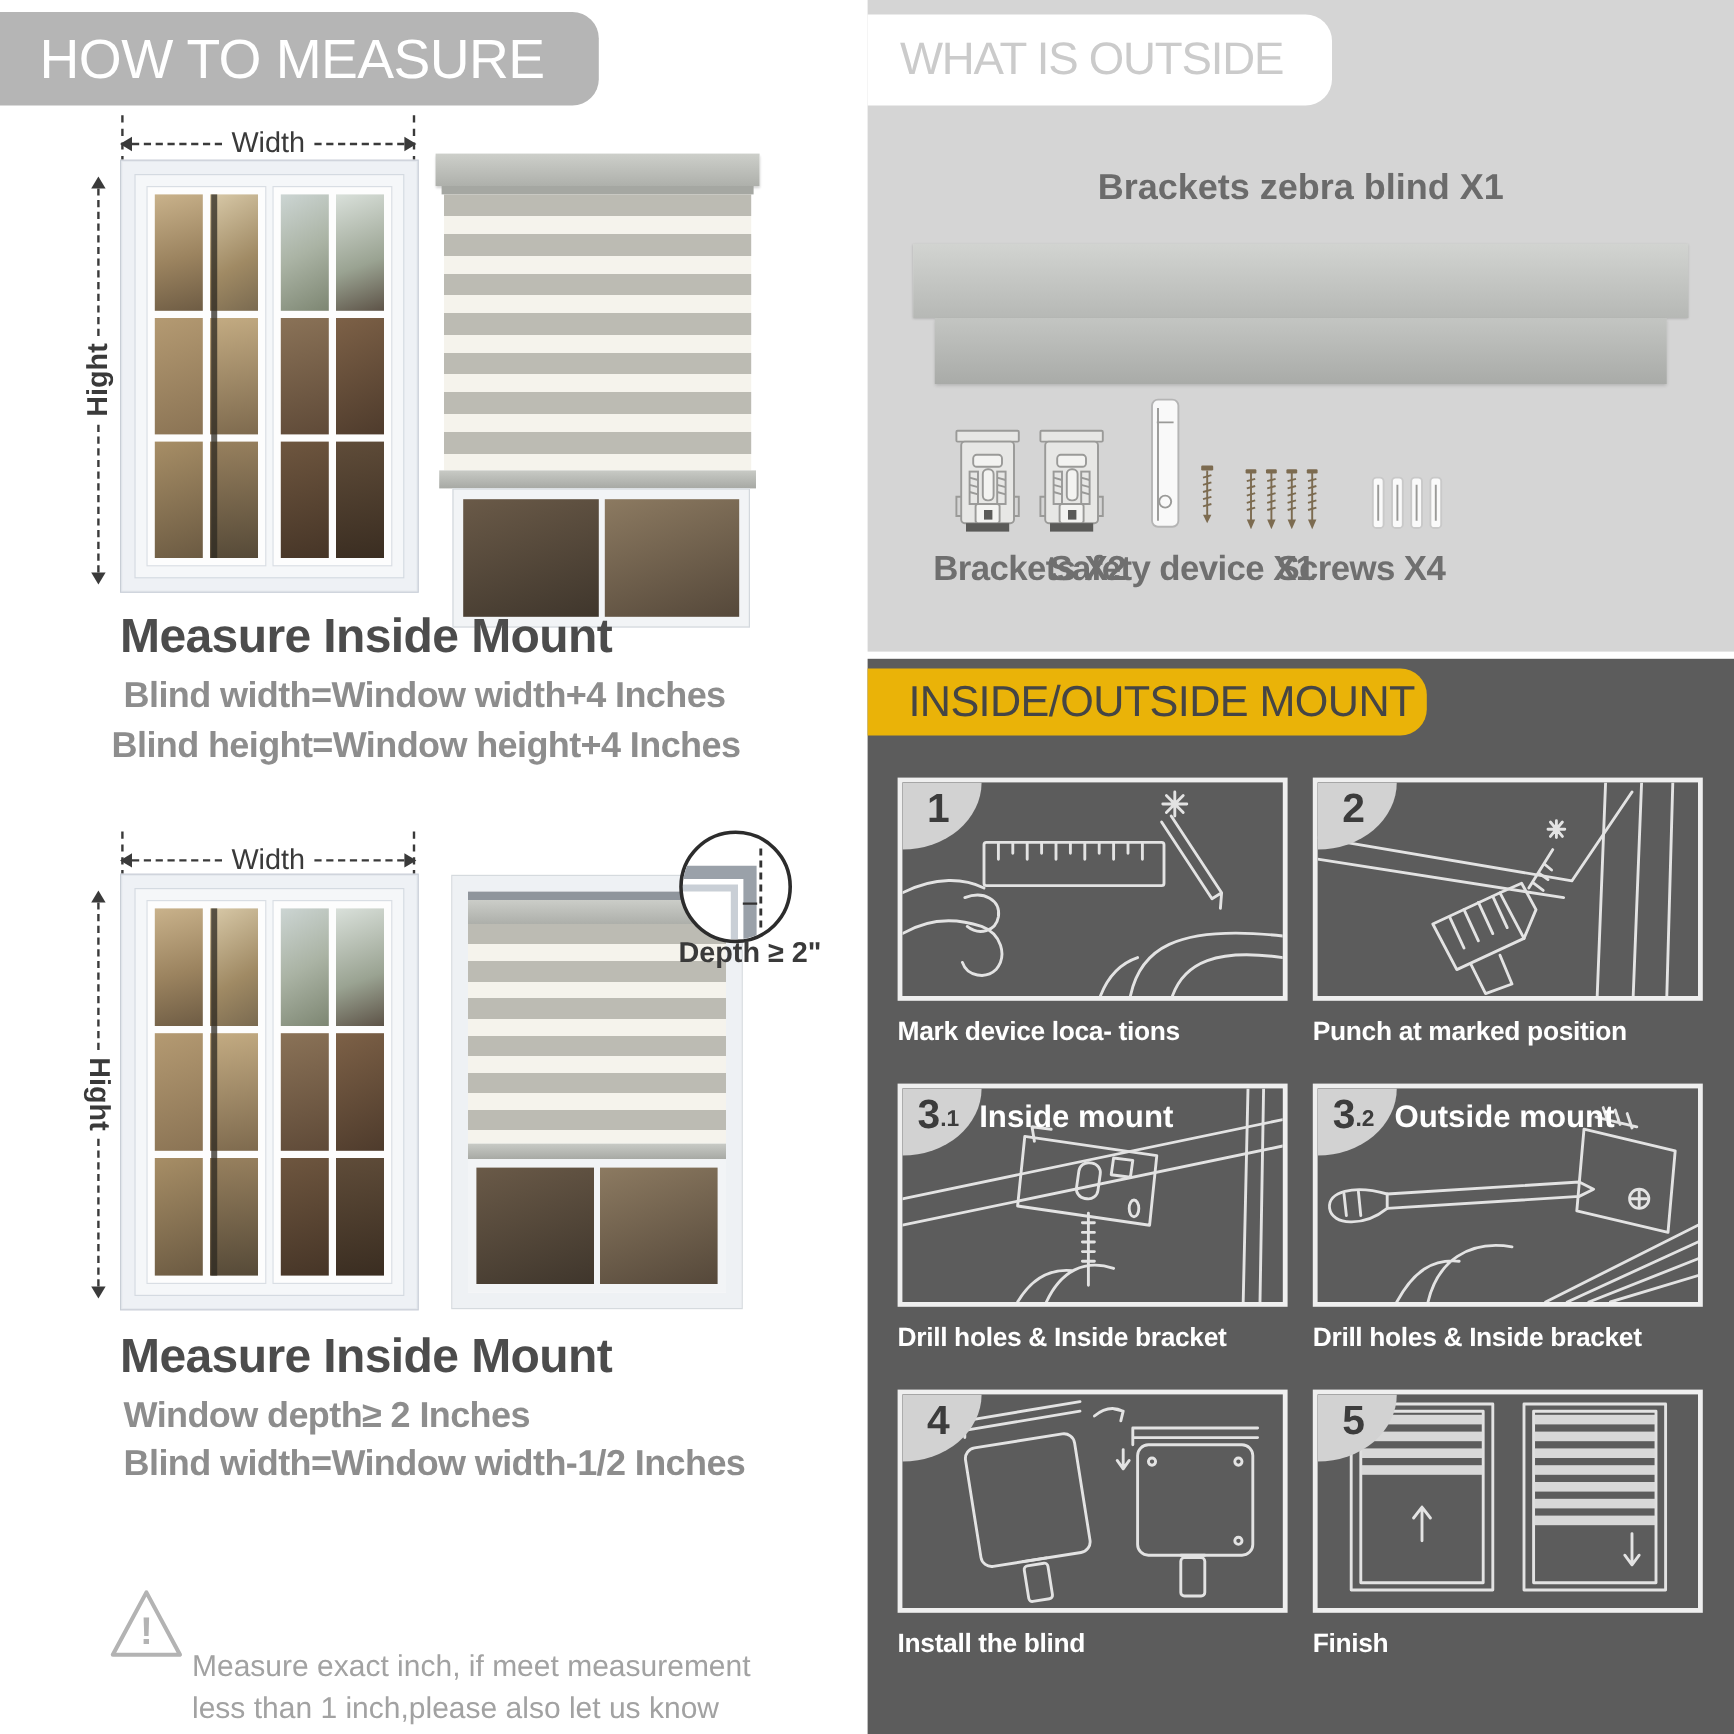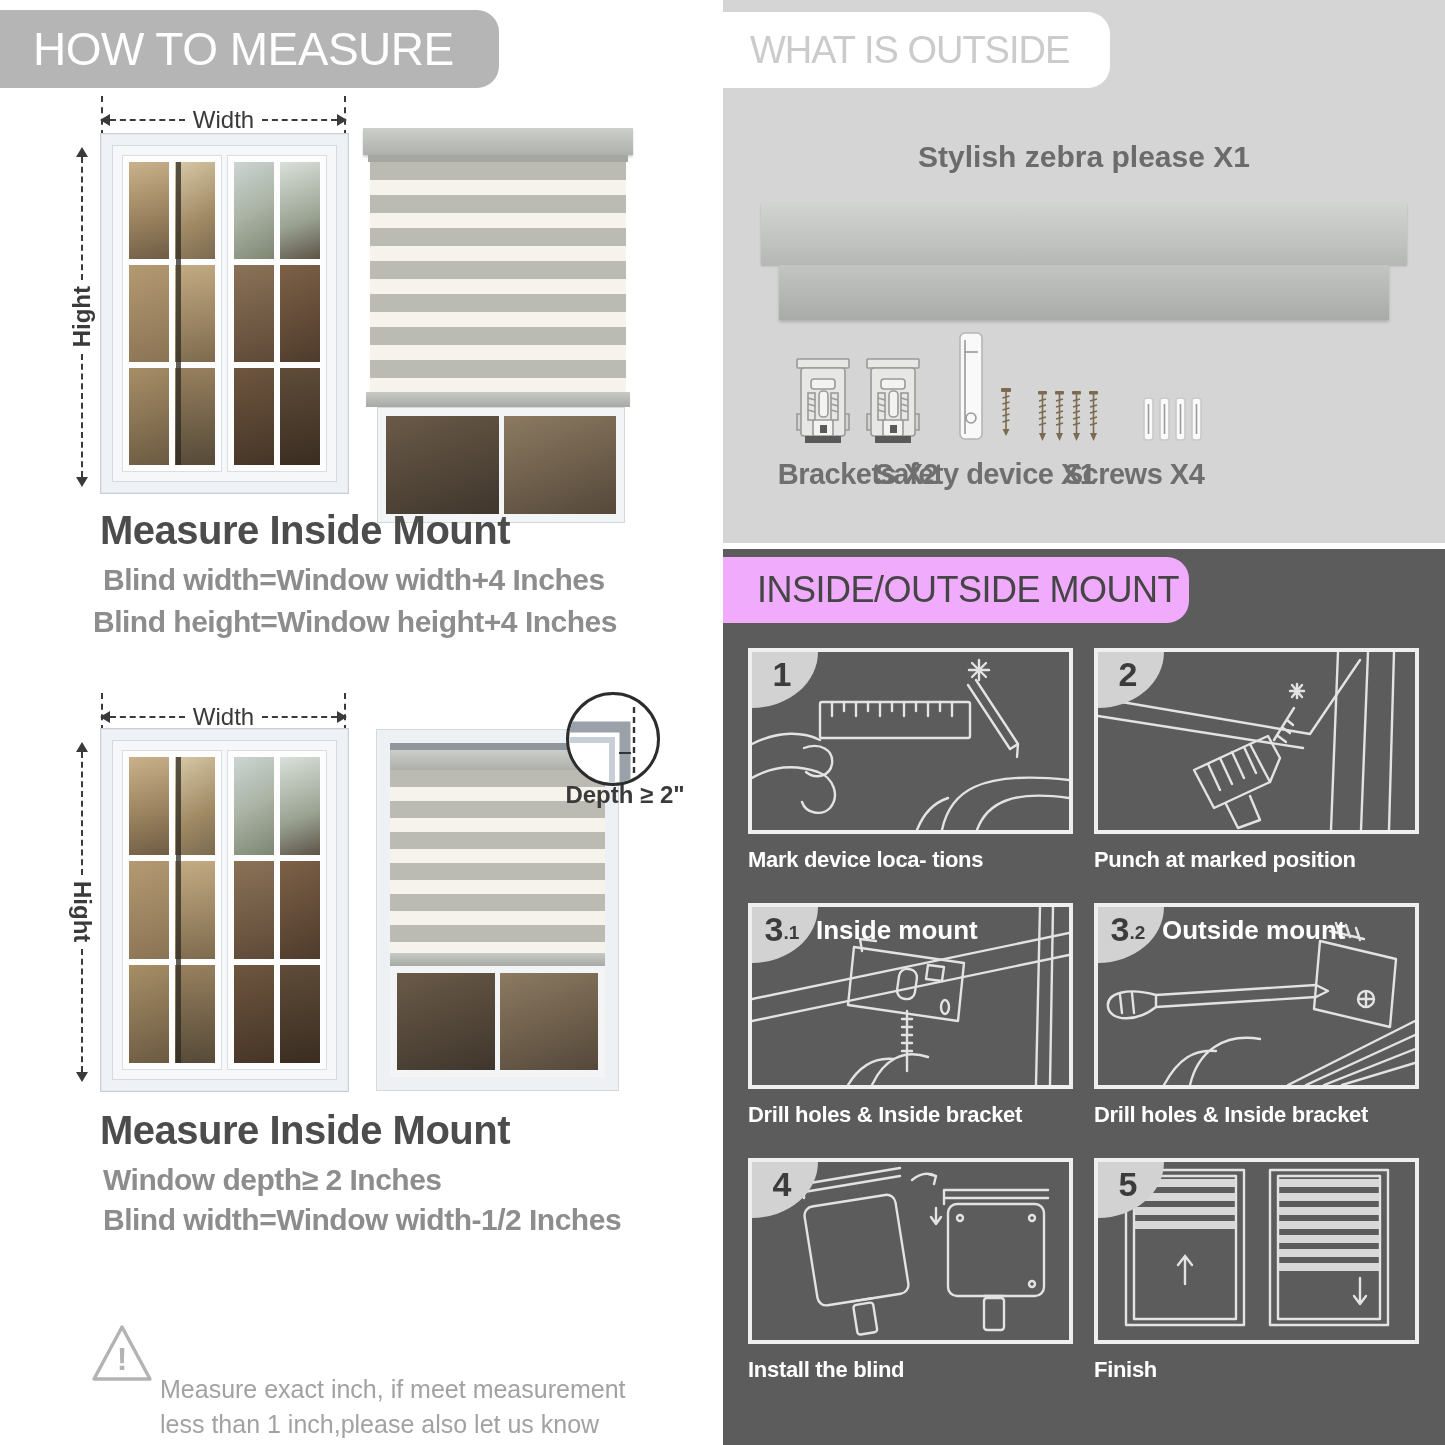--- a/index.html
+++ b/index.html
@@ -6,21 +6,21 @@
   #canvas{position:relative;width:1445px;height:1445px;background:#fff;overflow:hidden;
           font-family:"Liberation Sans",sans-serif;-webkit-font-smoothing:antialiased;}
   .abs{position:absolute;}
 
   
   .hdr{position:absolute;display:flex;align-items:center;font-weight:normal;letter-spacing:-.5px;}
   .hdr-how{left:0;top:10px;width:466px;height:78px;background:#b5b5b5;border-radius:0 22px 22px 0;
            color:#fff;font-size:46px;padding-left:33px;}
   .hdr-incl{left:0;top:12px;width:360px;height:76px;background:#fff;border-radius:0 22px 22px 0;
             color:#cbcbcb;font-size:38px;padding-left:27px;letter-spacing:-1px;}
-  .hdr-mount{left:0;top:8px;width:432px;height:66px;background:#f0abfc;border-radius:0 22px 22px 0;
+  .hdr-mount{left:0;top:8px;width:432px;height:56px;background:#eab308;border-radius:0 22px 22px 0;
              color:#454545;font-size:36px;padding-left:34px;}
 
   
   .panel-left{position:absolute;left:0;top:0;width:723px;height:1445px;background:#fff;}
   .panel-right-top{position:absolute;left:723px;top:0;width:722px;height:543px;background:#d5d5d5;}
   .panel-right-bottom{position:absolute;left:723px;top:549px;width:722px;height:896px;background:#5c5c5c;}
 
   
   .dim-h{position:absolute;display:flex;align-items:center;height:20px;}
   .dim-h .dash{flex:1;height:0;border-top:2px dashed #3a3a3a;}
@@ -265,21 +265,21 @@
     </svg>
     <div class="warn-text">Measure exact inch, if meet measurement less than 1 inch,please also let us know exact measurement, please do not leave it</div>
   </section>
 
   <section class="panel-right-top">
 
     <div class="hdr hdr-incl">
       <span>WHAT IS OUTSIDE</span>
     </div>
 
-    <div class="product-label">Stylish zebra please X1</div>
+    <div class="product-label">Brackets zebra blind X1</div>
 
     <div class="rail-top"></div>
     <div class="rail-bot"></div>
 
     <div class="item-group" style="left:35px;top:338px;">
       <div class="item-icons">
         <svg class="hw" width="58" height="94" viewBox="0 0 58 94">
           <rect class="plate" x="3" y="3" width="52" height="9" rx="1"></rect>
           <rect class="plate" x="7" y="12" width="44" height="68" rx="3"></rect>
           <rect class="lite" x="17" y="23" width="24" height="10" rx="3"></rect>

